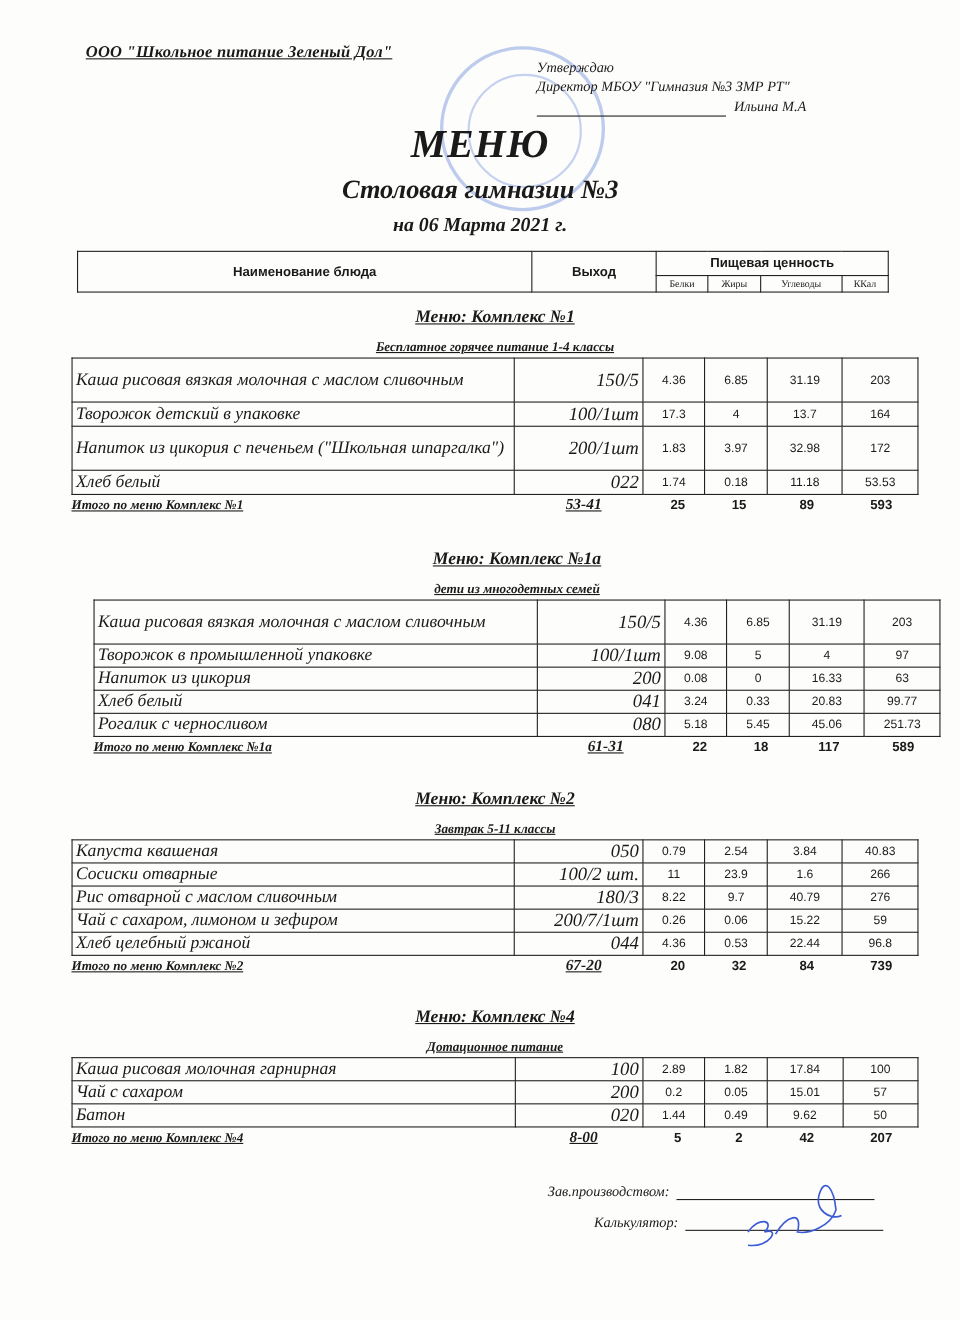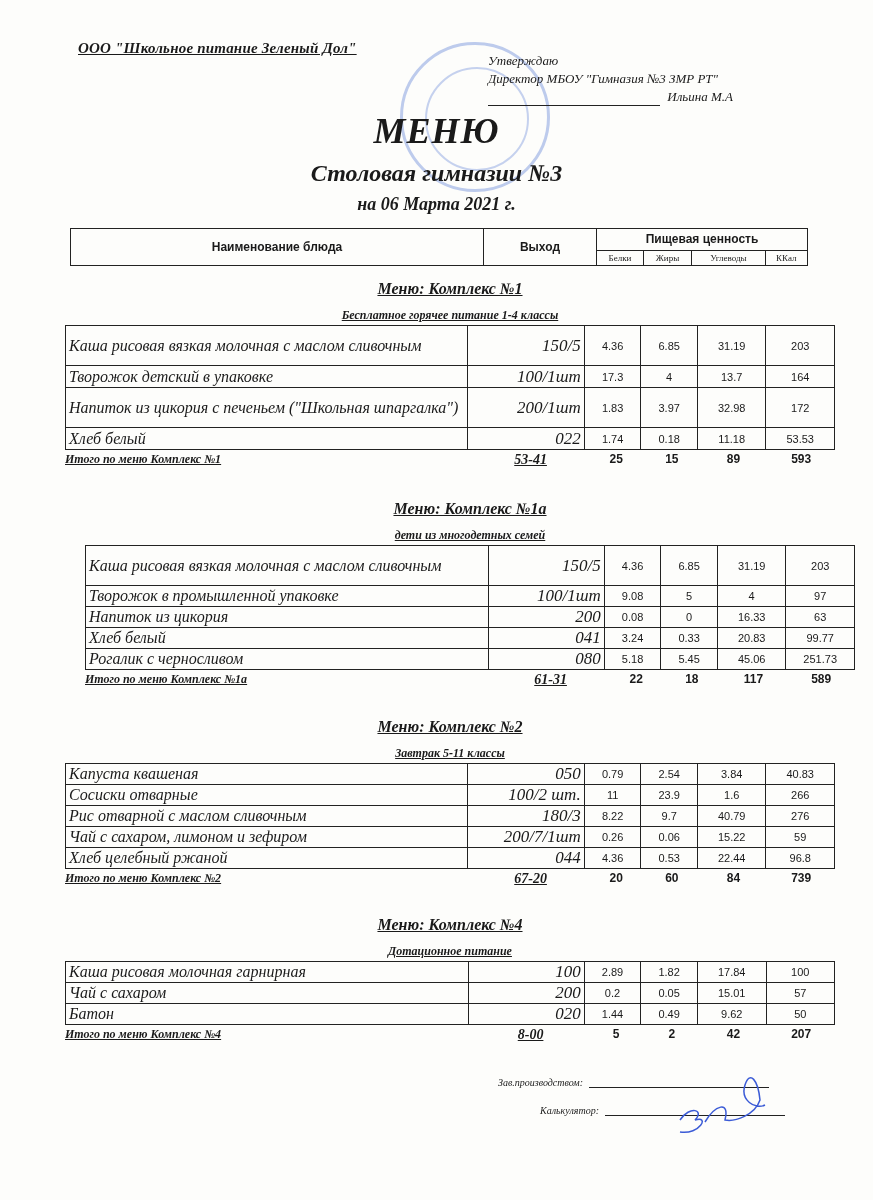--- a/index.html
+++ b/index.html
@@ -44,21 +44,21 @@
   .items .c-out { width: 110px; font-style: italic; font-size: 17px; text-align: right; }
   .items .c-num { font-family: "Liberation Sans", sans-serif; font-size: 11px; text-align: center; width: 50px; }
   .items .c-kcal { width: 62px; }
   .items .c-carb { width: 62px; }
   .total { display: flex; margin-top: 2px; font-weight: bold; font-size: 12px; }
   .total .tot-label { width: 410px; font-style: italic; text-decoration: underline; }
   .total .tot-out { width: 116px; text-align: center; font-style: italic; font-size: 14px; text-decoration: underline; }
   .total .tot-num { font-family: "Liberation Sans", sans-serif; text-align: center; width: 56px; }
   .total .tot-wide { width: 68px; }
 
-  .sign { position: absolute; font-style: italic; font-size: 10px; }
+  .sign { position: absolute; font-style: italic; font-size: 13px; }
   .sign .sline { display: inline-block; width: 180px; border-bottom: 1px solid #222; height: 12px; vertical-align: bottom; margin-left: 6px; }
   .scribble { position: absolute; left: 660px; top: 1060px; }
 </style>
 </head>
 <body>
 
 <div class="page">
 
   <div class="stamp"></div>
 
@@ -243,21 +243,21 @@
         <td class="c-num">0.53</td>
         <td class="c-num c-carb">22.44</td>
         <td class="c-num c-kcal">96.8</td>
       </tr>
     </tbody>
       </table>
     <div class="total">
       <span class="tot-label">Итого по меню Комплекс №2</span>
       <span class="tot-out">67-20</span>
       <span class="tot-num">20</span>
-      <span class="tot-num">60</span>
+      <span class="tot-num">32</span>
       <span class="tot-num tot-wide">84</span>
       <span class="tot-num tot-wide">739</span>
     </div>
   </div>
 
   <div class="section" style="top:916px;">
     <div class="sec-title">Меню: Комплекс №4</div>
     <div class="sec-sub">Дотационное питание</div>
     <table class="items">
       <tbody>

